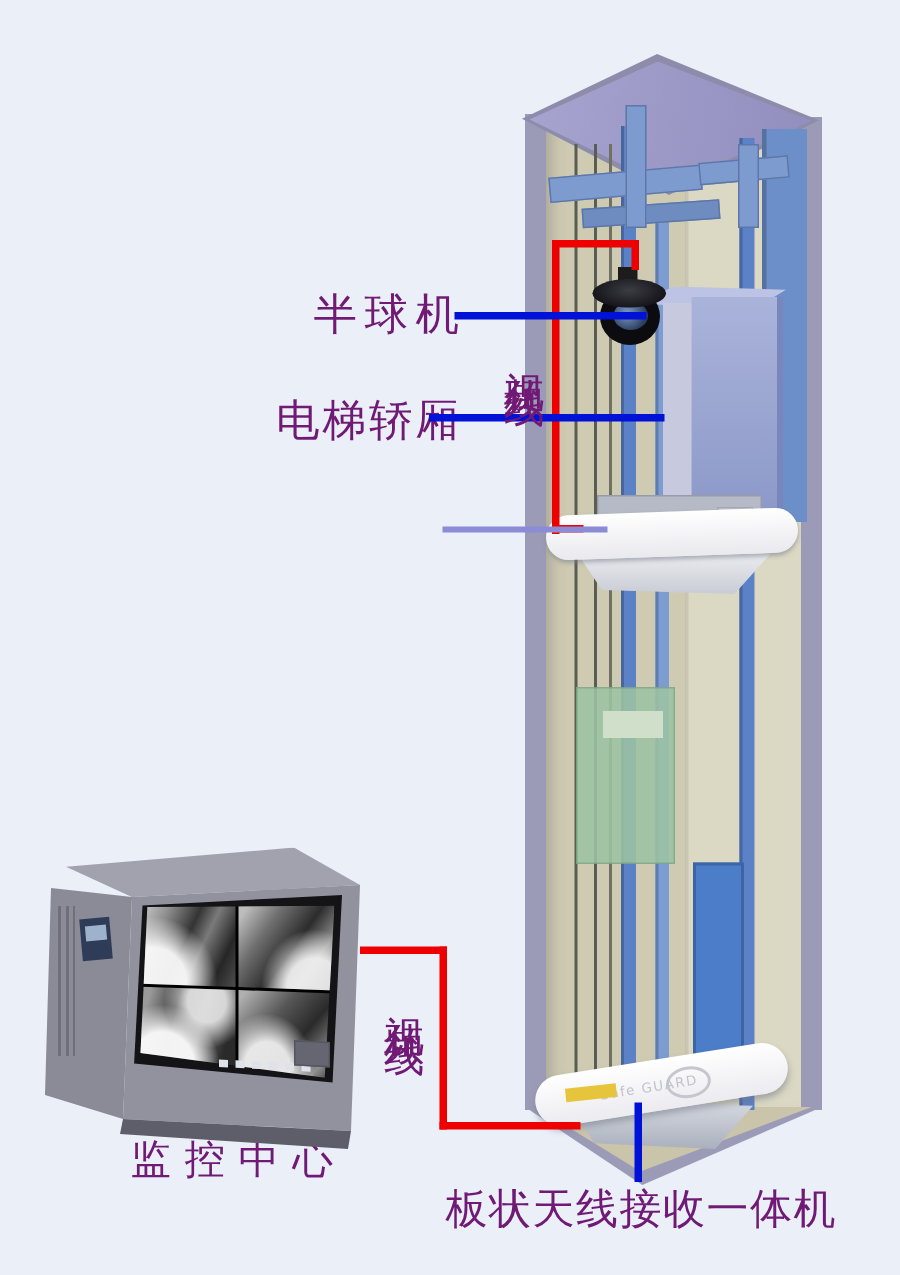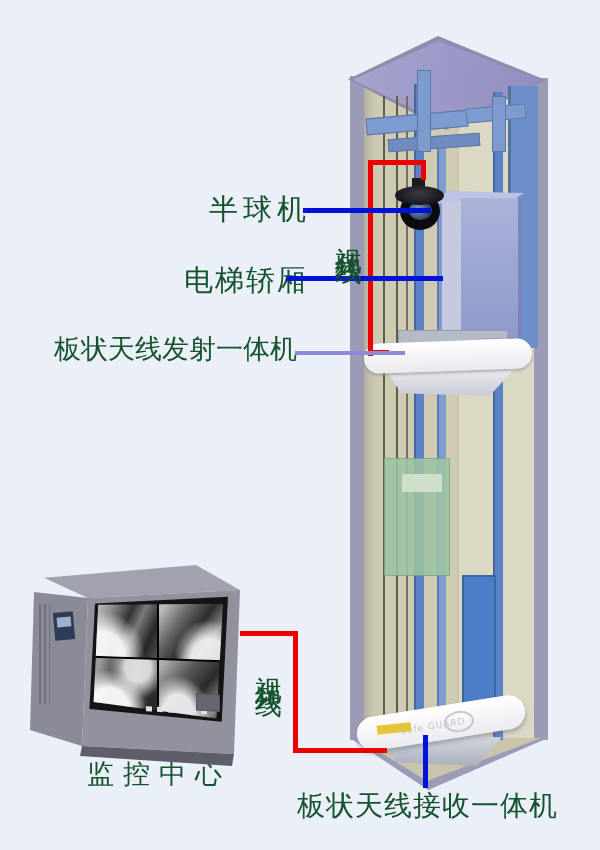--- a/index.html
+++ b/index.html
@@ -4,21 +4,21 @@
 <style>
   html,body{margin:0;padding:0}
   #canvas{
     position:relative;width:600px;height:850px;overflow:hidden;
     background:#eaeff8;
     font-family:"DejaVu Serif","Liberation Serif",serif;
   }
   .abs{position:absolute}
 
   
-  .lbl{position:absolute;color:#14532d;white-space:nowrap;line-height:1.05}
+  .lbl{position:absolute;color:#701a75;white-space:nowrap;line-height:1.05}
   .lbl-domecam {left:209px;top:194px;font-size:29px;letter-spacing:5px}
   .lbl-car     {left:184px;top:265px;font-size:29px;letter-spacing:2px}
   .lbl-tx      {left:54px; top:335px;font-size:27px}
   .lbl-rx      {left:297px;top:791px;font-size:28px;letter-spacing:1px}
   .lbl-center  {left:87px; top:760px;font-size:27px;letter-spacing:9px}
   .lbl-company {left:265px;top:392px;font-size:24px;font-weight:bold;color:#ee0f0f;z-index:60}
   .vtext{writing-mode:vertical-rl;text-orientation:upright}
   .lbl-vtop    {left:334px;top:226px;font-size:27px;letter-spacing:5px;z-index:55}
   .lbl-vbottom {left:254px;top:655px;font-size:27px;letter-spacing:7px}
 
@@ -240,18 +240,17 @@
   <div class="red redG"></div>
 
   <div class="line lineA"></div>
   <div class="line lineB"></div>
   <div class="line lineC"></div>
   <div class="line lineD"></div>
 
   <div class="lbl lbl-domecam">半球机</div>
   <div class="lbl lbl-vtop vtext">视频线</div>
   <div class="lbl lbl-car">电梯轿厢</div>
-  <div class="lbl lbl-tx">板状天线发射一体机</div>
   <div class="lbl lbl-vbottom vtext">视频线</div>
   <div class="lbl lbl-rx">板状天线接收一体机</div>
   <div class="lbl lbl-center">监控中心</div>
 
 </div>
 
 </body></html>

